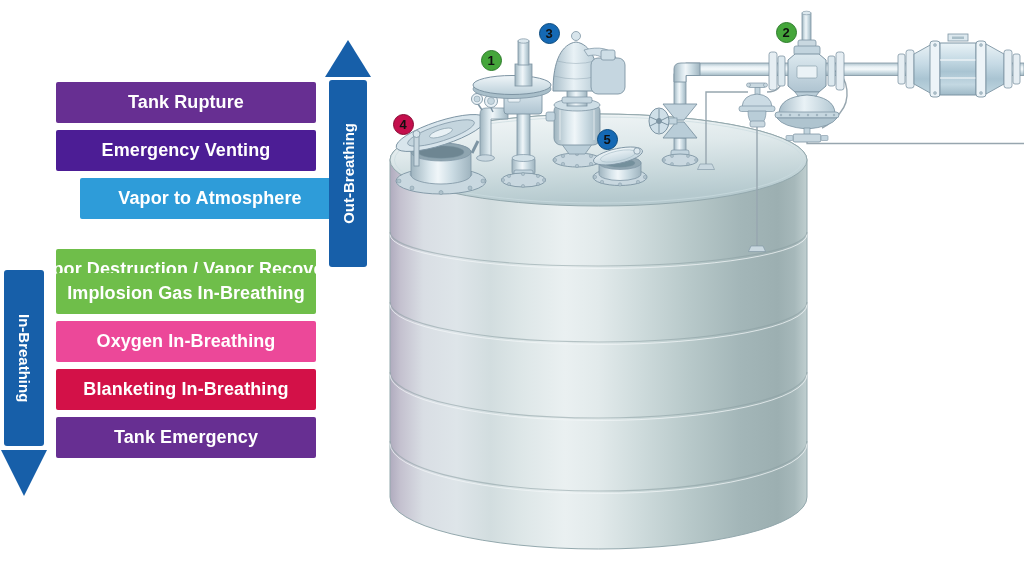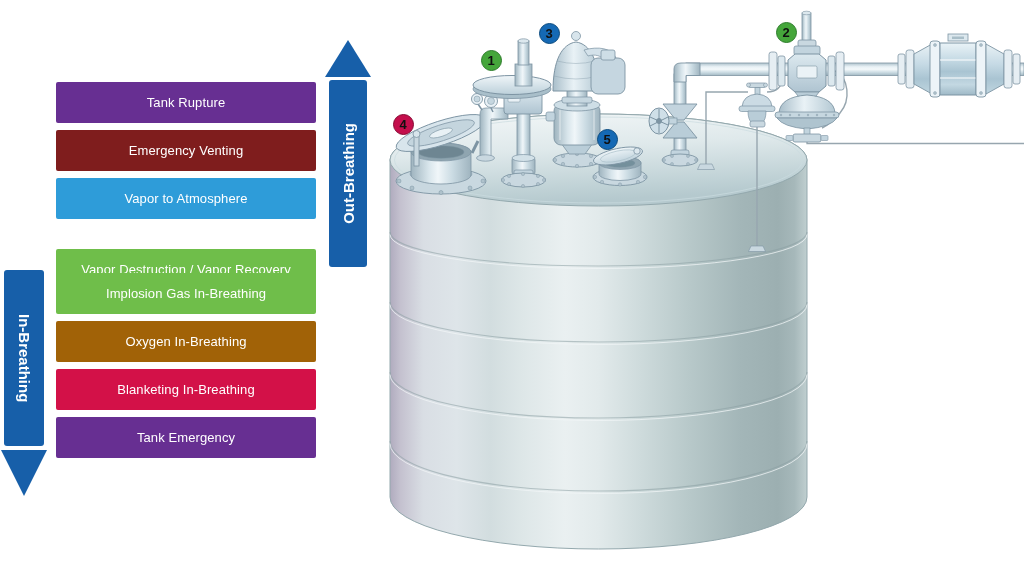--- a/index.html
+++ b/index.html
@@ -2,21 +2,21 @@
 <html><head>
 <meta charset="utf-8">
 <style>
   html,body{margin:0;padding:0;background:#fff;}
   .stage{position:relative;width:1024px;height:562px;background:#ffffff;overflow:hidden;
          font-family:"Liberation Sans","DejaVu Sans",sans-serif;}
   .diagram-svg{position:absolute;left:0;top:0;width:1024px;height:562px;}
   
   .bar{position:absolute;left:56px;width:260px;height:41px;border-radius:2px;
        display:flex;align-items:center;justify-content:center;}
-  .bar-label{color:#ffffff;font-size:13px;font-weight:400;letter-spacing:.1px;white-space:nowrap;}
+  .bar-label{color:#ffffff;font-size:18px;font-weight:700;letter-spacing:.1px;white-space:nowrap;}
   
   .arrow-shaft{position:absolute;border-radius:3px;display:flex;align-items:center;justify-content:center;}
   .arrow-shaft.out{left:329px;top:80px;width:38px;height:187px;}
   .arrow-shaft.in{left:4px;top:270px;width:40px;height:176px;}
   .arrow-head{position:absolute;width:0;height:0;}
   .arrow-head.up{left:325px;top:40px;border-left:23px solid transparent;
                  border-right:23px solid transparent;border-bottom:37px solid #175FA9;}
   .arrow-head.down{left:1px;top:450px;border-left:23px solid transparent;
                    border-right:23px solid transparent;border-top:46px solid #175FA9;}
   .arrow-label{color:#ffffff;font-size:15px;font-weight:700;writing-mode:vertical-rl;white-space:nowrap;}
@@ -319,33 +319,33 @@
       <path d="M986,44 L1004,54 L1004,84 L986,94 Z" fill="url(#gCone)" stroke-width="0.9"></path>
       <rect x="1004" y="50" width="8" height="38" rx="2.5" fill="#E6EEF3" stroke-width="0.8"></rect>
       <rect x="1013" y="54" width="7" height="30" rx="2" fill="#E6EEF3" stroke-width="0.8"></rect>
     </g>
   </svg>
 
   <div>
     <div class="bar" style="top: 82px; background: rgb(103, 47, 146);">
         <span class="bar-label">Tank Rupture</span>
       </div>
-    <div class="bar" style="top: 130px; background: #7f1d1d;">
+    <div class="bar" style="top: 130px; background: #4c1d95;">
         <span class="bar-label">Emergency Venting</span>
       </div>
-    <div class="bar" style="top: 178px; background: rgb(46, 156, 217);">
+    <div class="bar" style="top: 178px; background: rgb(46, 156, 217); margin-left: 24px;">
         <span class="bar-label">Vapor to Atmosphere</span>
       </div>
     <div class="bar" style="top: 224px; background: rgb(111, 190, 74); margin-top: 25px;">
         <span class="bar-label">Vapor Destruction / Vapor Recovery</span>
       </div>
     <div class="bar" style="top: 273px; background: rgb(111, 190, 74);">
         <span class="bar-label">Implosion Gas In-Breathing</span>
       </div>
-    <div class="bar" style="top: 321px; background: #a16207;">
+    <div class="bar" style="top: 321px; background: #ec4899;">
         <span class="bar-label">Oxygen In-Breathing</span>
       </div>
     <div class="bar" style="top: 369px; background: rgb(211, 17, 72);">
         <span class="bar-label">Blanketing In-Breathing</span>
       </div>
     <div class="bar" style="top: 417px; background: rgb(103, 47, 146);">
         <span class="bar-label">Tank Emergency</span>
       </div>
   </div>
 

